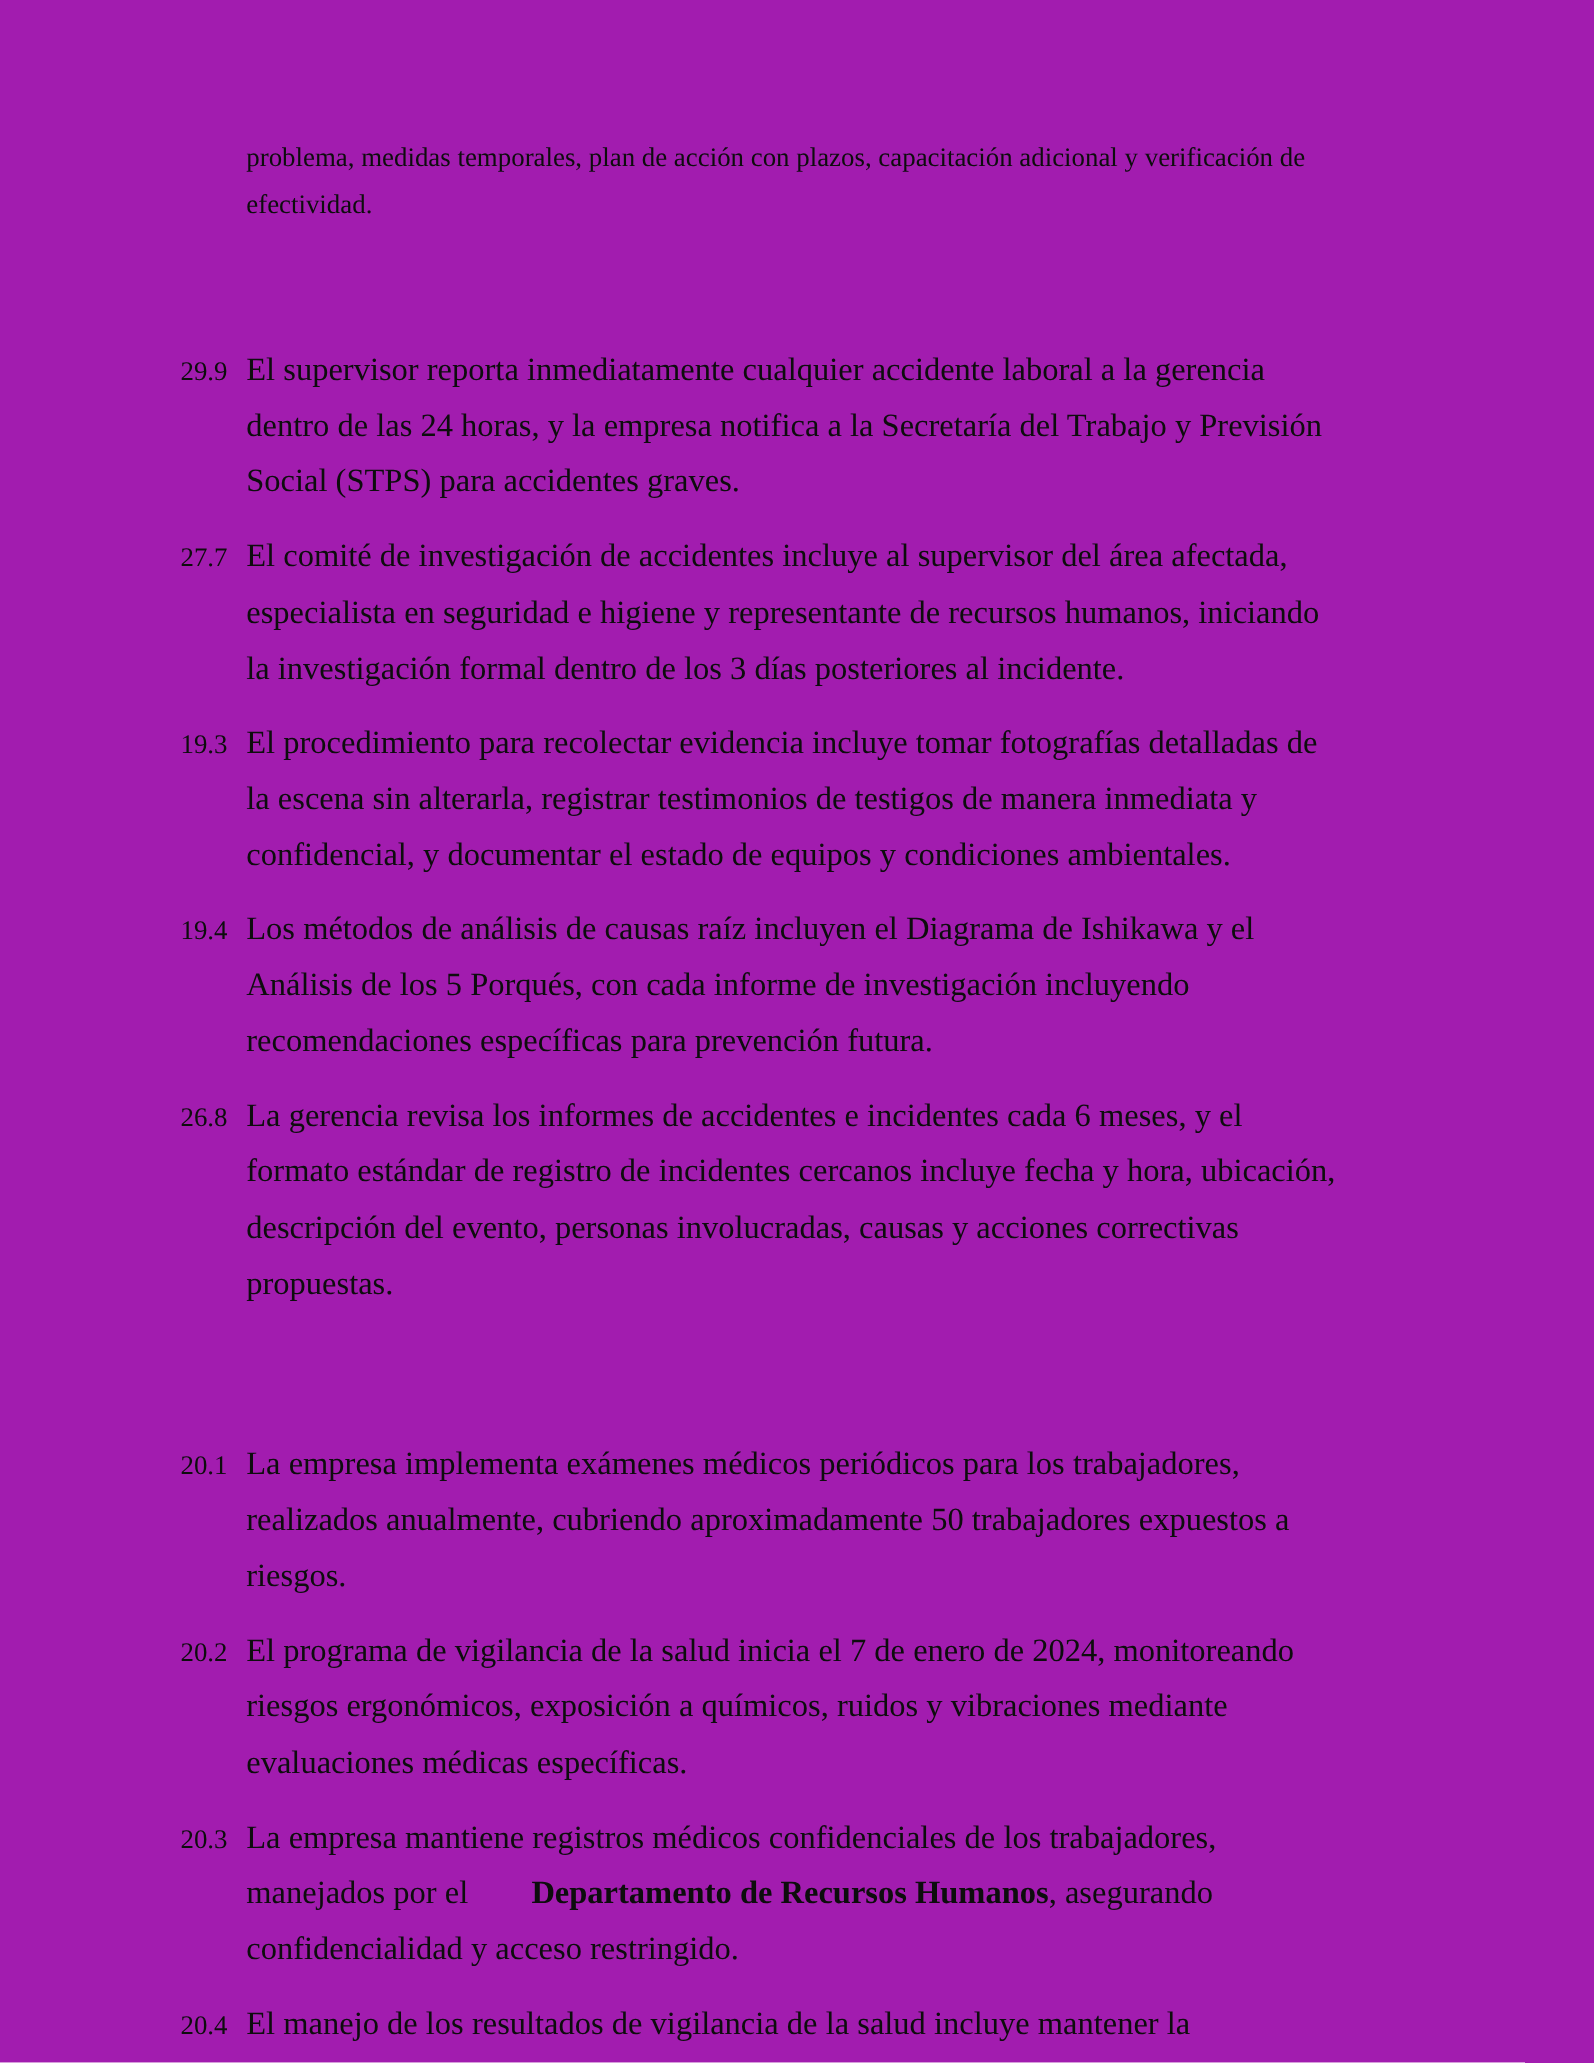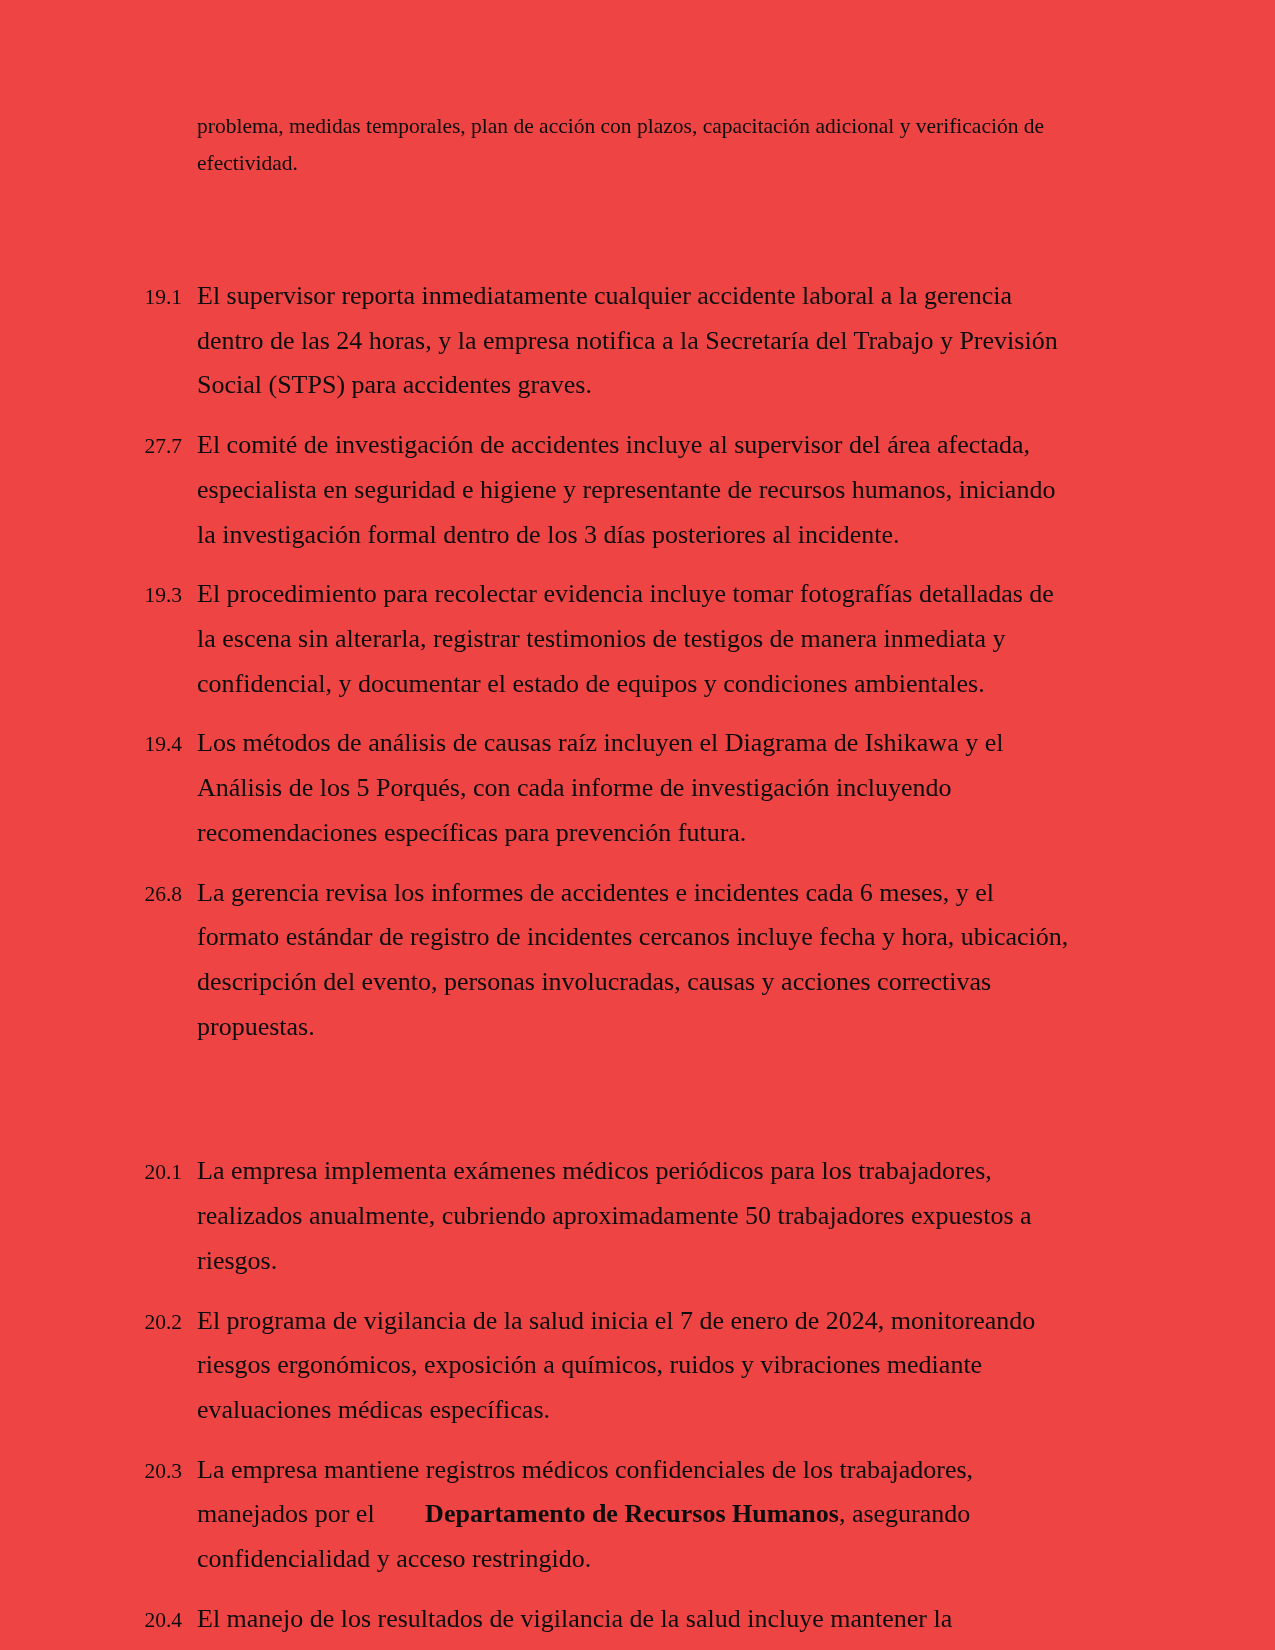--- a/index.html
+++ b/index.html
@@ -12,21 +12,21 @@
     width: 1275px;
     height: 1650px;
     font-family: "Liberation Serif", "DejaVu Serif", serif;
     color: #0d0d0d;
     -webkit-font-smoothing: antialiased;
   }
   .page {
     position: relative;
     width: 1275px;
     height: 1650px;
-    background: #ef4444;
+    background: #a21caf;
     box-sizing: border-box;
     padding: 108px 200px 96px 132px;
   }
   .doc-body {
     width: 943px;
   }
 
   
   .cont-para {
     margin: 0 0 0 65px;
@@ -101,21 +101,21 @@
   <div class="doc-body">
 
     <p class="cont-para">problema, medidas temporales, plan de acción con plazos, capacitación adicional y verificación de efectividad.</p>
 
     <div class="sp-after-cont"></div>
 
 
     <div class="sp-after-head"></div>
 
     <div class="clause-row">
-      <span class="num">19.1</span>
+      <span class="num">29.9</span>
       <span class="ctext">El supervisor reporta inmediatamente cualquier accidente laboral a la gerencia dentro de las 24 horas, y la empresa notifica a la Secretaría del Trabajo y Previsión Social (STPS) para accidentes graves.</span>
     </div>
     <div class="gap-clause"></div>
 
     <div class="clause-row">
       <span class="num">27.7</span>
       <span class="ctext">El comité de investigación de accidentes incluye al supervisor del área afectada, especialista en seguridad e higiene y representante de recursos humanos, iniciando la investigación formal dentro de los 3 días posteriores al incidente.</span>
     </div>
     <div class="gap-clause"></div>
 

